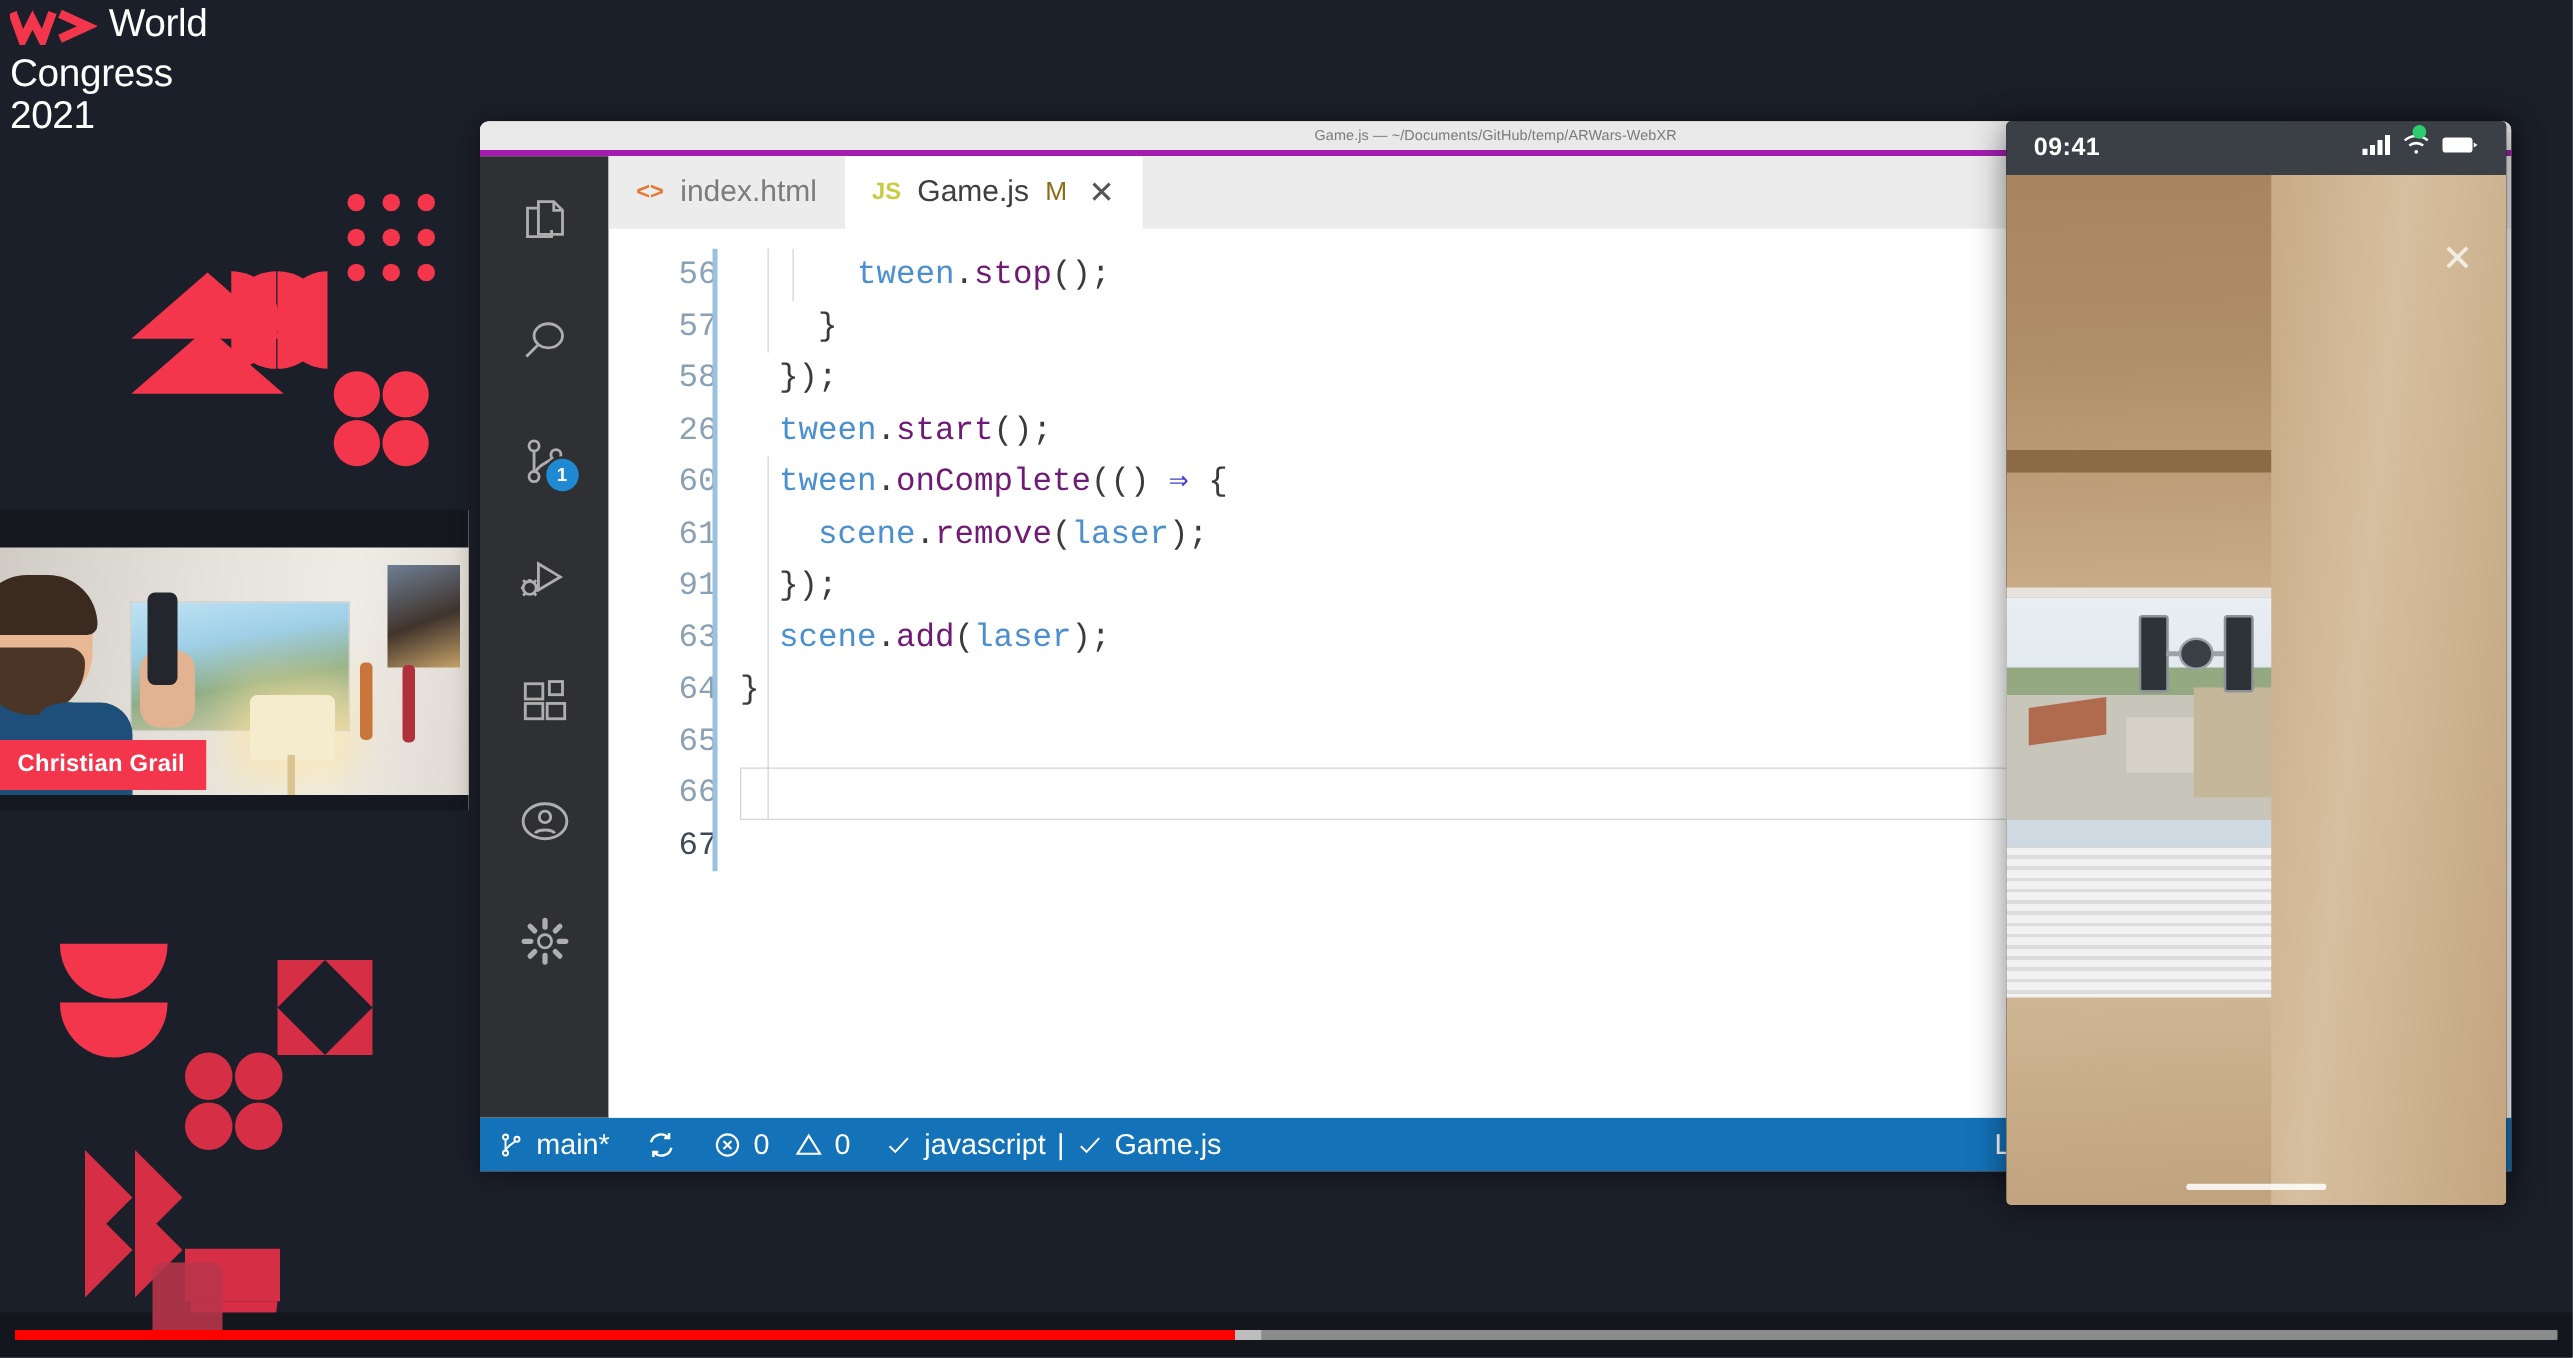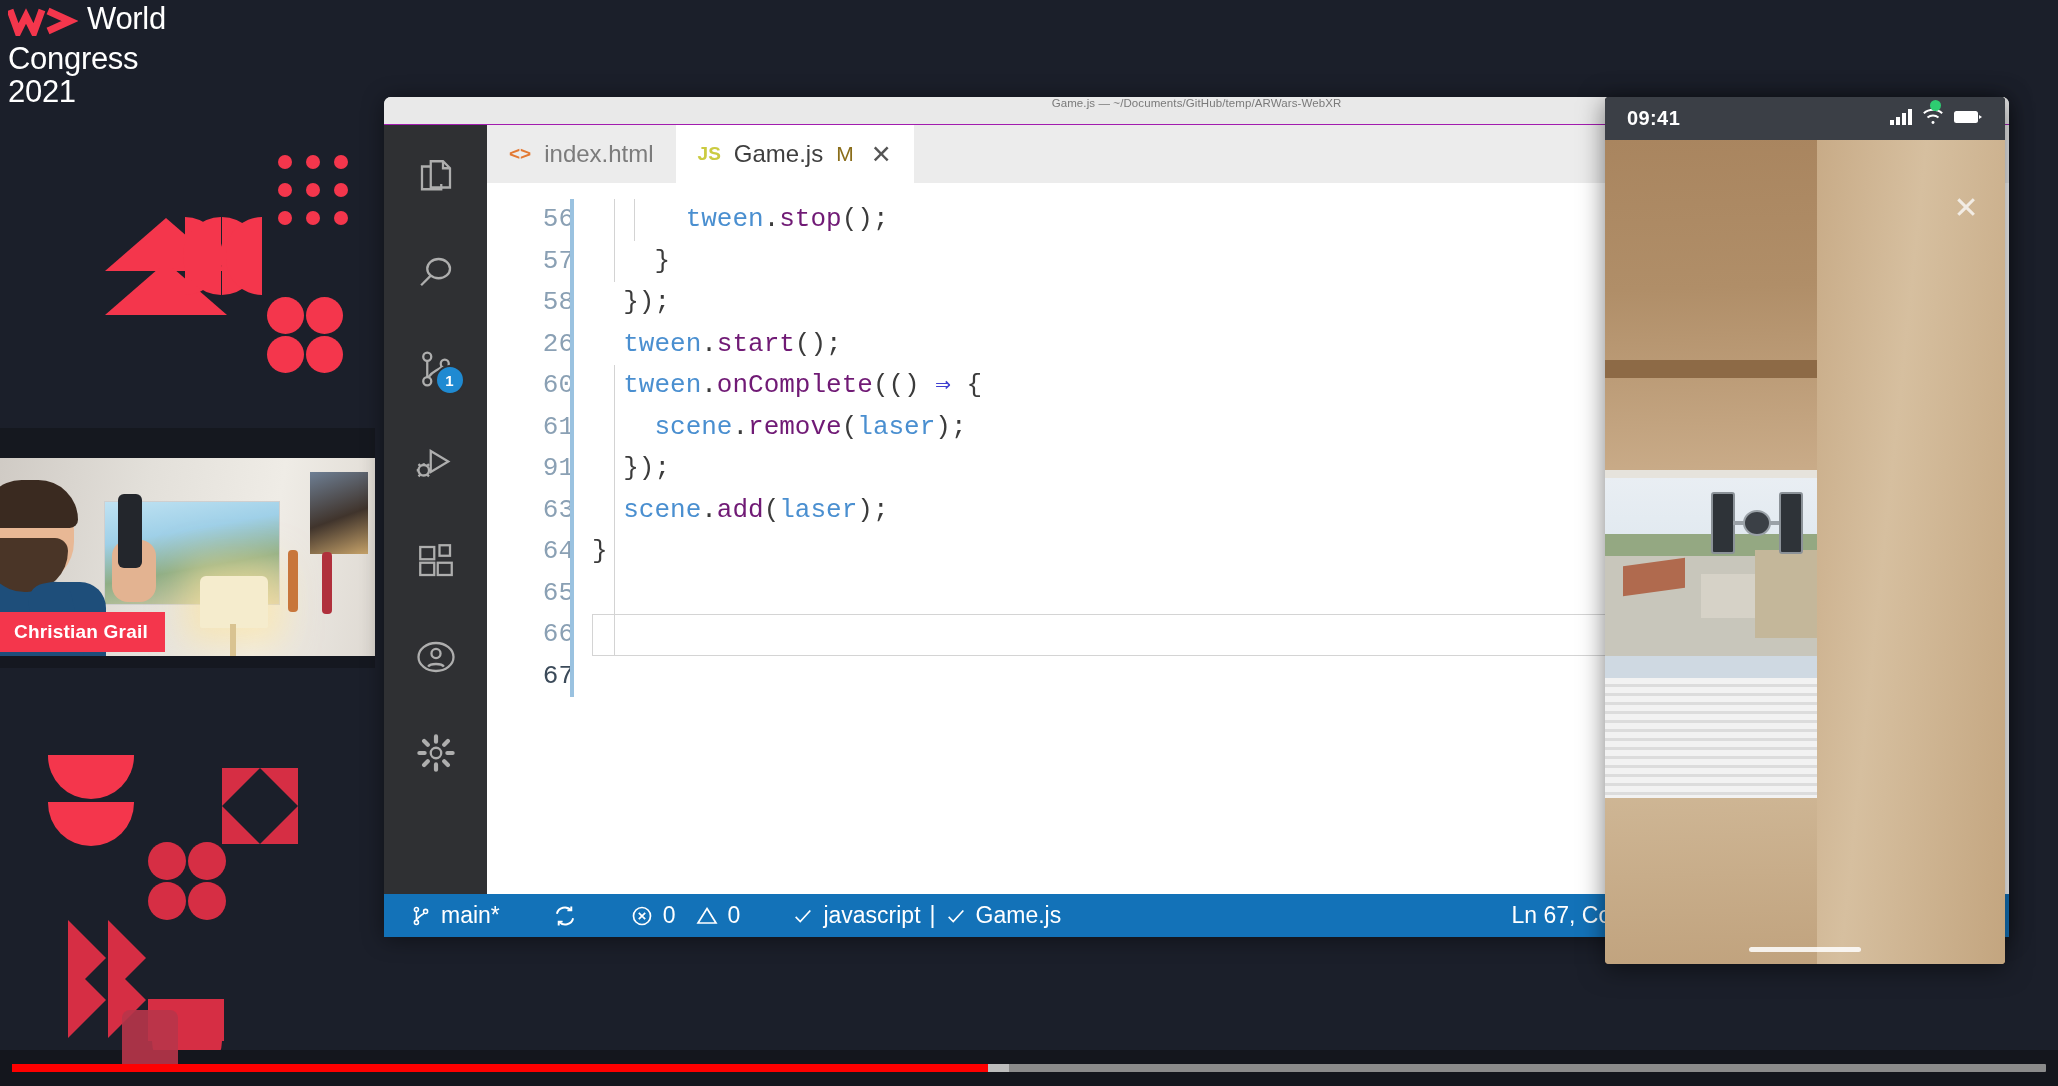--- a/index.html
+++ b/index.html
@@ -24,21 +24,21 @@
   .shape { position:absolute; background:#f4364c; }
   .dotgrid { position:absolute; display:grid; grid-template-columns:repeat(3,14px); grid-template-rows:repeat(3,14px); gap:14px; }
   .dotgrid i { display:block; width:14px; height:14px; border-radius:50%; background:#f4364c; }
   .tri-up { width:0; height:0; background:transparent; border-left:61px solid transparent; border-right:61px solid transparent; border-bottom:53px solid #f4364c; }
   .half-right { border-radius:0 120px 120px 0; }
   .half-left  { border-radius:120px 0 0 120px; }
   .half-down  { border-radius:0 0 120px 120px; }
   .circ { border-radius:50%; }
 
   
-  .webcam { position:absolute; left:0; top:428px; width:375px; height:240px; overflow:hidden; background:#caa98c; }
+  .webcam { position:absolute; left:0; top:408px; width:375px; height:240px; overflow:hidden; background:#caa98c; }
   .wc-wall { position:absolute; inset:0; background:linear-gradient(100deg,#cfcac4 0%,#e3e0da 38%,#efece6 70%,#ded9d2 100%); }
   .wc-ceil { position:absolute; left:0; top:0; width:100%; height:30px; background:#15181f; }
   .wc-floor{ position:absolute; left:0; bottom:0; width:100%; height:12px; background:#151820; }
   .wc-poster{ position:absolute; left:104px; top:73px; width:176px; height:104px; background:linear-gradient(170deg,#bfe2f2 0%,#9fd0e8 32%,#8fae86 62%,#d9cfae 100%); border:1px solid #cfcfcf; }
   .wc-poster2{ position:absolute; left:310px; top:44px; width:58px; height:82px; background:linear-gradient(160deg,#6e7f94,#40342c 55%,#c7a36a); }
   .wc-person{ position:absolute; left:-18px; top:58px; width:128px; height:182px; }
   .wc-head{ position:absolute; left:6px; top:0; width:86px; height:96px; border-radius:46% 46% 42% 42%; background:#e8b895; }
   .wc-hair{ position:absolute; left:0px; top:-6px; width:96px; height:48px; border-radius:48px 48px 10px 10px; background:#3a2a20; }
   .wc-beard{ position:absolute; left:2px; top:52px; width:84px; height:54px; border-radius:14px 14px 44px 44px; background:#4a3527; }
   .wc-torso{ position:absolute; left:-10px; top:96px; width:134px; height:90px; border-radius:26px 26px 0 0; background:#1e4e7a; }
@@ -47,21 +47,21 @@
   .wc-phone{ position:absolute; left:118px; top:66px; width:24px; height:74px; border-radius:6px; background:#23262c; }
   .wc-lamp{ position:absolute; left:200px; top:148px; width:68px; height:52px; background:#f5eccd; border-radius:6px 6px 2px 2px; box-shadow:0 0 34px 16px rgba(255,228,150,.55); }
   .wc-lampstem{ position:absolute; left:230px; top:196px; width:6px; height:40px; background:#d9c391; }
   .wc-tools{ position:absolute; left:288px; top:122px; width:10px; height:62px; background:#c8763b; border-radius:4px; }
   .wc-tools2{ position:absolute; left:322px; top:124px; width:10px; height:62px; background:#b0303c; border-radius:4px; }
   .wc-name { position:absolute; left:0; bottom:16px; background:#f4364c; color:#fff; font-weight:bold; font-size:19px; padding:9px 17px 9px 14px; letter-spacing:.2px; }
 
   
   .vsc { position:absolute; left:384px; top:97px; width:1625px; height:840px; background:#ffffff;
          border-radius:7px 7px 0 0; box-shadow:0 2px 22px rgba(0,0,0,.45); overflow:hidden; }
-  .vsc-title { height:28px; background:#e9e9e9; border-bottom:1px solid #a21caf; display:flex; align-items:flex-start; justify-content:center; }
+  .vsc-title { height:28px; background:#e9e9e9; border-bottom:5px solid #a21caf; display:flex; align-items:center; justify-content:center; }
   .vsc-title span { font-size:11.5px; color:#7a7a7a; letter-spacing:.1px; }
 
   .vsc-body { display:flex; height:calc(100% - 28px - 43px); }
 
   .activitybar { width:103px; background:#2f3033; display:flex; flex-direction:column; align-items:center; padding-top:26px; gap:40px; flex:0 0 103px; }
   .ab-item { width:56px; height:56px; display:flex; align-items:center; justify-content:center; position:relative; cursor:pointer; }
   .ab-item svg { width:42px; height:42px; }
   .ab-badge { position:absolute; right:-1px; bottom:4px; min-width:30px; height:30px; border-radius:15px; background:#1f8ad2;
               color:#fff; font-size:15px; font-weight:bold; display:flex; align-items:center; justify-content:center; padding:0 8px; border:2px solid #2f3033;}
 
@@ -93,21 +93,21 @@
   .tok-arrow { color:#4040d0; }
 
   .minimapcol { width:58px; flex:0 0 58px; background:#fbfbfb; position:relative; }
   .mm-dots { position:absolute; top:10px; left:14px; display:flex; gap:11px; }
   .mm-dots i { width:6px; height:6px; border-radius:50%; background:#555; display:block; }
   .mm-green { position:absolute; left:28px; top:60px; width:22px; height:44px; background:#bcd9b2; }
   .mm-scroll{ position:absolute; left:30px; top:118px; width:14px; height:560px; background:#9fcbe8; }
 
   .statusbar { height:43px; background:#1372b8; display:flex; align-items:center; color:#fff; font-size:23px; }
   .sb-left { display:flex; align-items:center; gap:0; }
-  .sb-item { display:flex; align-items:center; gap:9px; padding:0 26px; height:43px; cursor:pointer; }
+  .sb-item { display:flex; align-items:center; gap:9px; padding:0 14px; height:43px; cursor:pointer; }
   .sb-spacer { flex:1; }
   .sb-right { display:flex; align-items:center; }
   .sb-icon svg { display:block; }
 
   
   .phone { position:absolute; left:1605px; top:97px; width:400px; height:867px; background:#0d0d0d;
            border-radius:4px; overflow:hidden; box-shadow:0 4px 26px rgba(0,0,0,.5); }
   .ph-status { height:43px; background:#3b3f46; display:flex; align-items:center; justify-content:space-between; padding:0 22px; position:relative;}
   .ph-time { color:#fff; font-size:20px; font-weight:bold; letter-spacing:.4px; }
   .ph-ind { display:flex; align-items:center; gap:9px; }

